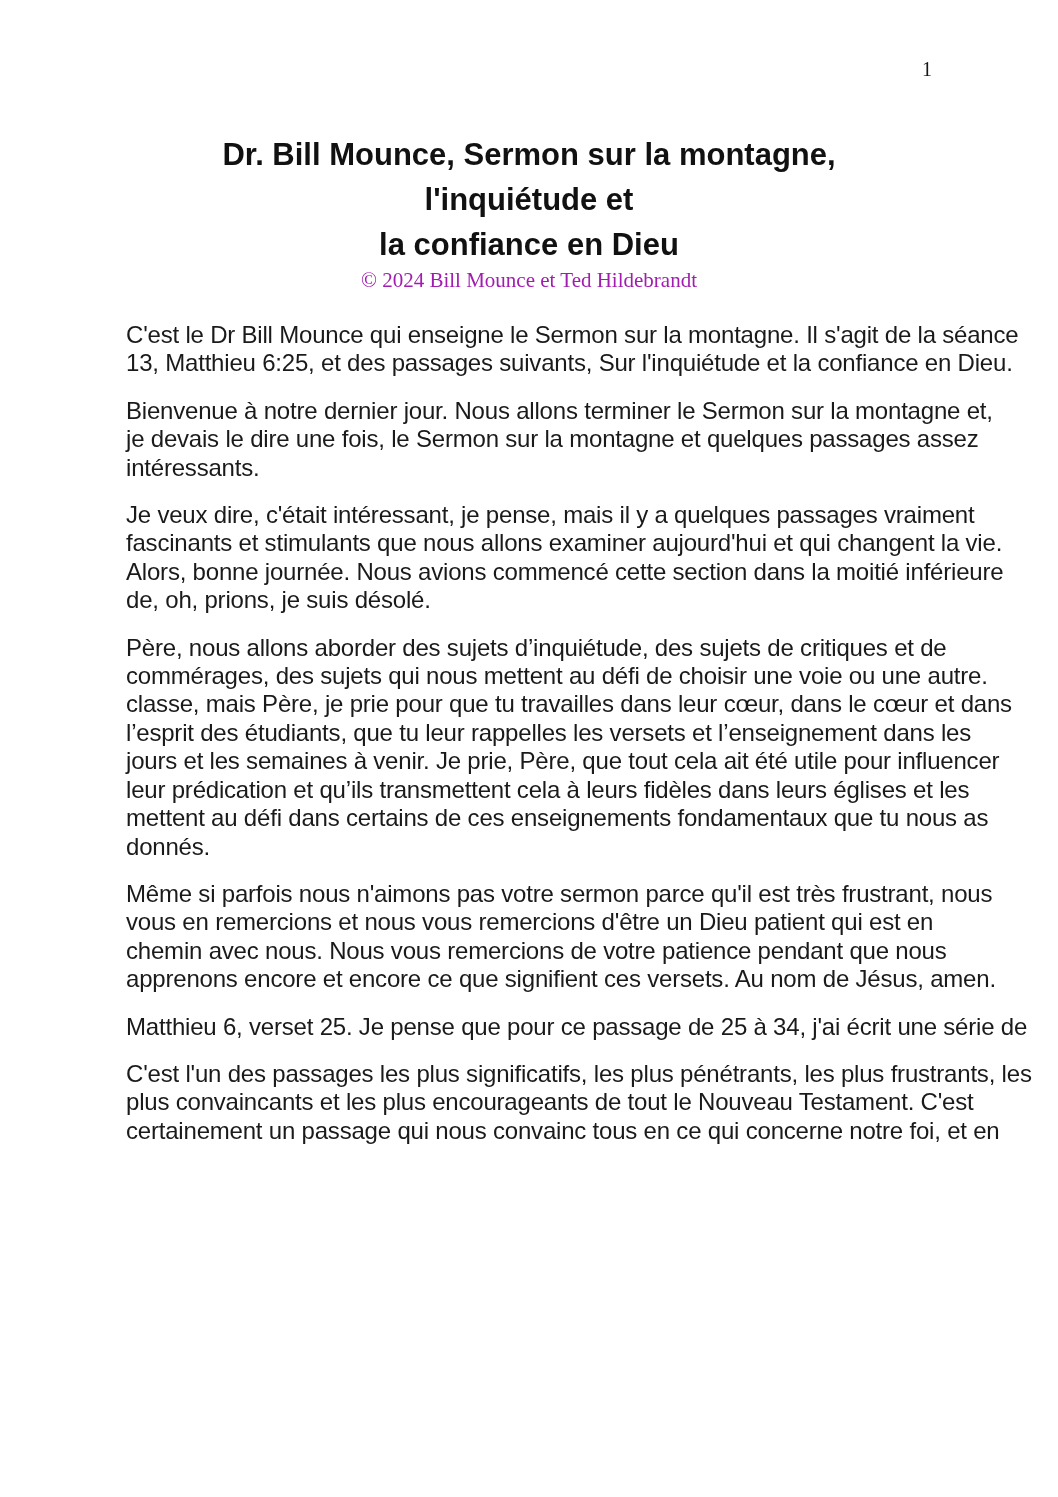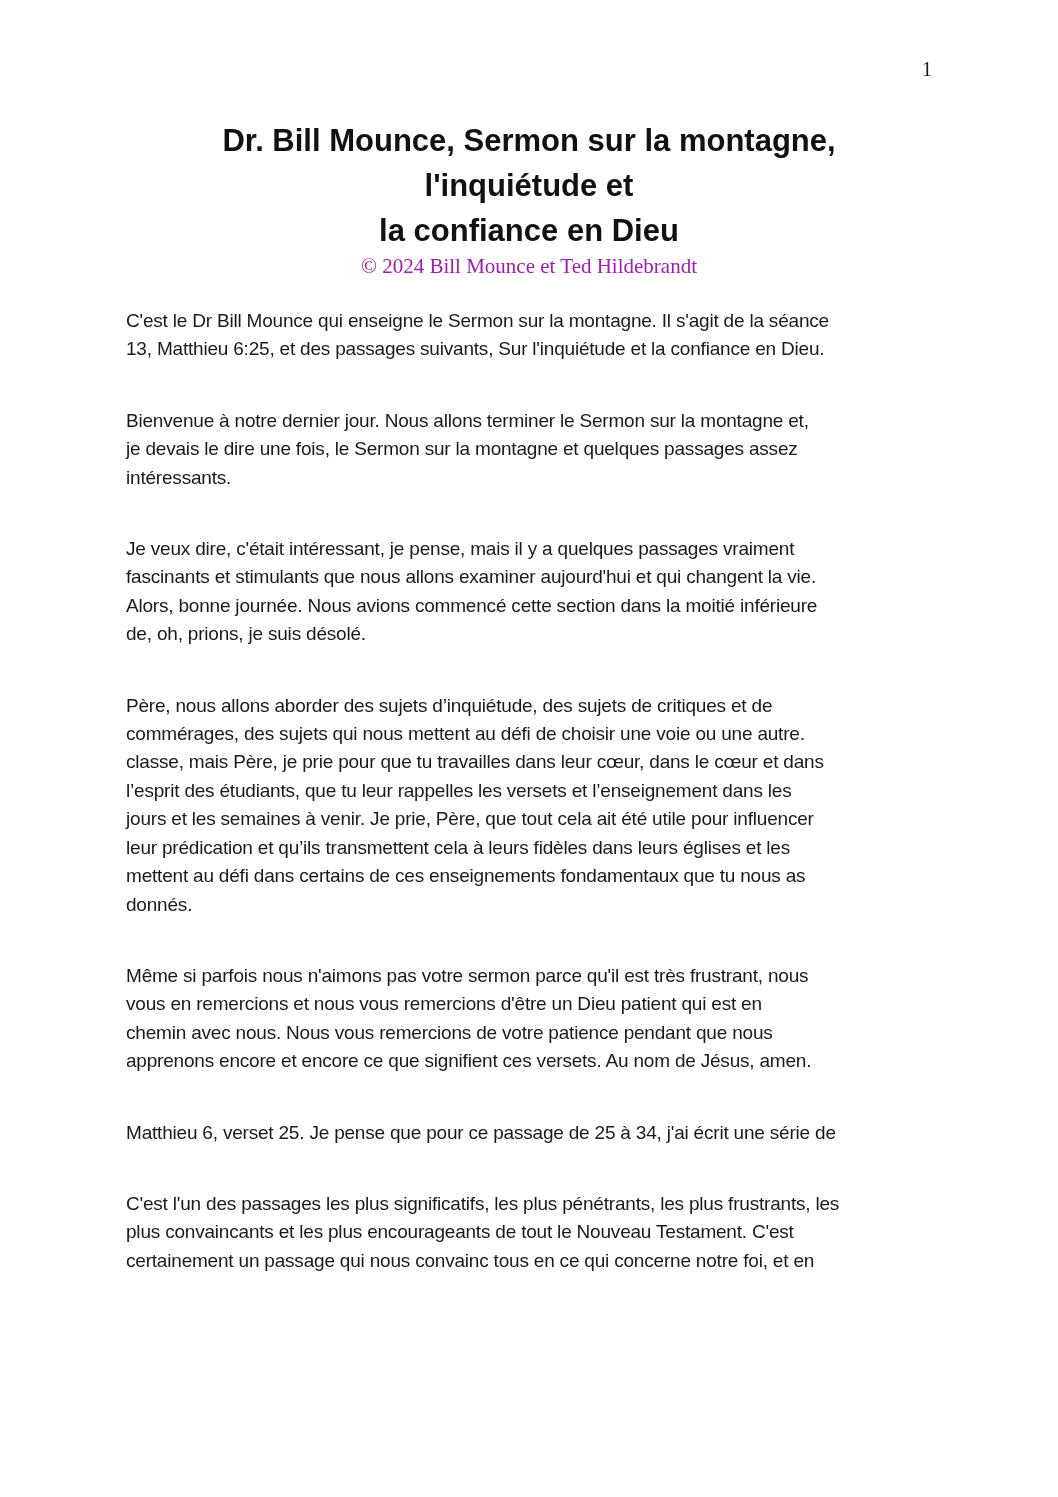--- a/index.html
+++ b/index.html
@@ -20,48 +20,48 @@
   }
   .page-number {
     padding-top: 58px;
     text-align: right;
     font-family: "Liberation Serif", serif;
     font-size: 20px;
     line-height: 22px;
     color: #161616;
   }
   .doc-title {
-    margin-top: 38px;
+    margin-top: 52px;
     text-align: center;
     font-family: "Liberation Sans", sans-serif;
     font-weight: bold;
     font-size: 31px;
     line-height: 45px;
     color: #111111;
   }
   .doc-title .line {
     white-space: nowrap;
   }
   .copyright {
     text-align: center;
     font-family: "Liberation Serif", serif;
     font-size: 21px;
     line-height: 26px;
     color: #a21caf;
   }
   .body-text {
     margin-top: 28px;
     font-family: "Liberation Sans", sans-serif;
-    font-size: 19px;
+    font-size: 24px;
     line-height: 28.4px;
     letter-spacing: -0.2px;
     color: #1a1a1a;
   }
   .para + .para {
-    margin-top: 43px;
+    margin-top: 19px;
   }
   .para .line {
     white-space: nowrap;
   }
 </style>
 </head>
 <body>
 
 <div class="page">
   <div class="page-number">1</div>

